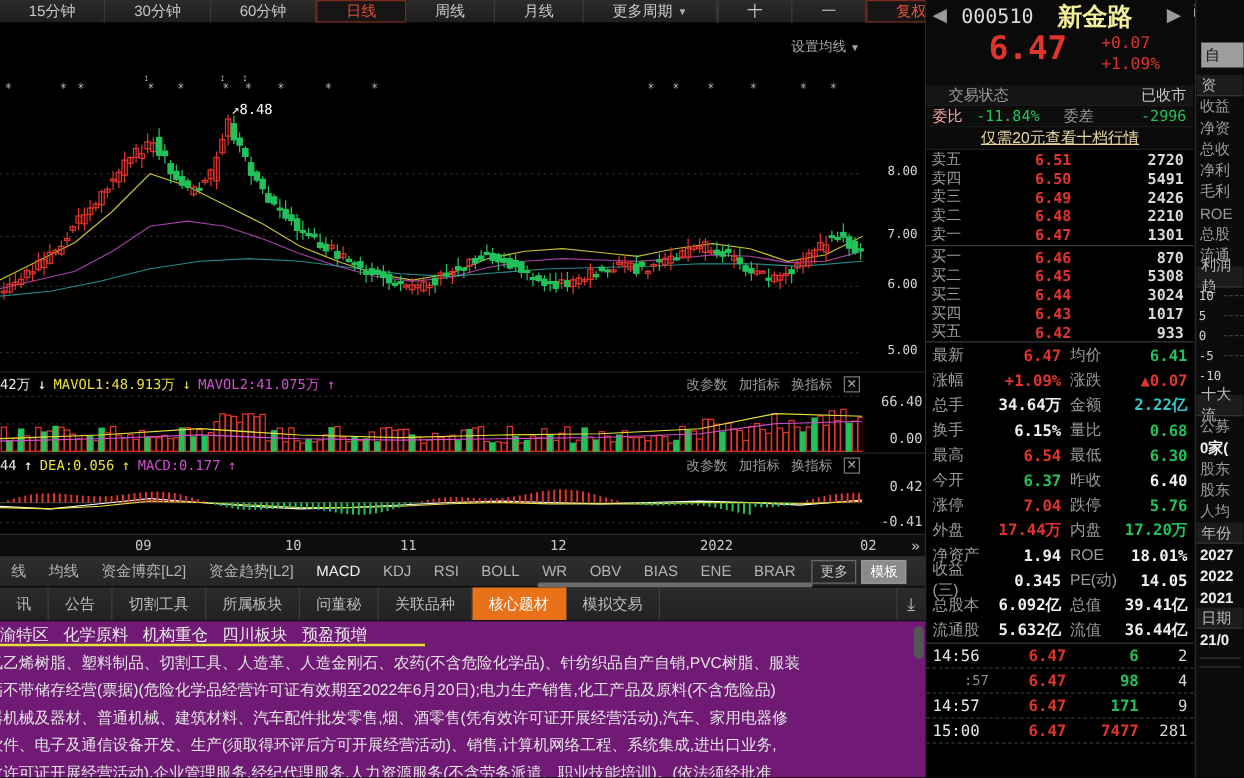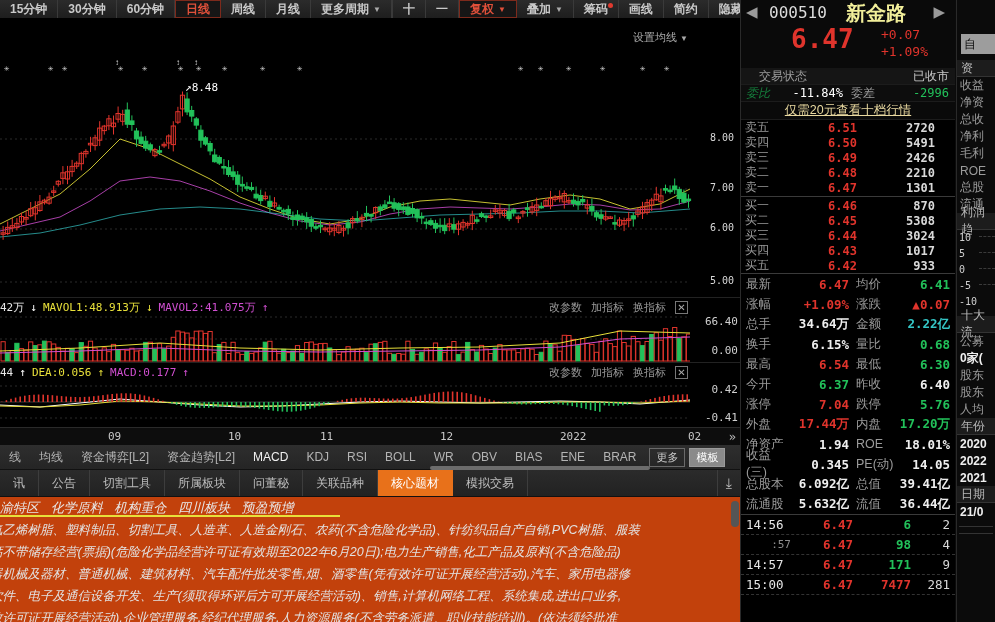--- a/index.html
+++ b/index.html
@@ -17,23 +17,23 @@
 
   
   .toolbar {
     position: absolute; left: 0; top: 0; width: 740px; height: 19px;
     background: linear-gradient(#2b2b2b, #1e1e1e);
     display: flex; align-items: stretch;
     border-bottom: 1px solid #000;
   }
   .tb-item {
     display: flex; align-items: center; justify-content: center;
-    padding: 0 10px; font-size: 12px; color: #c9c9c9;
+    padding: 0 23px; font-size: 12px; color: #c9c9c9;
     border-right: 1px solid #3a3a3a;
-    white-space: nowrap; position: relative; font-weight: bold;
+    white-space: nowrap; position: relative;
   }
   .tb-item.sel { color: #e0503a; border: 1px solid #7d2a1c; background: #161616; }
   .tb-gap { width: 52px; border-right: 1px solid #3a3a3a; }
   .caret { margin-left: 4px; font-size: 8px; color: #aaa; }
   .caret.red { color: #e0503a; }
   .dotred { width:5px;height:5px;border-radius:50%;background:#e03a2f; position:absolute; top:3px; right:5px;}
   .arrows { letter-spacing: -2px; font-size: 10px; margin-left: 3px;}
   .expand-ic { font-size: 12px; color: #bbb; }
 
   
@@ -85,21 +85,21 @@
     background: linear-gradient(#2b2b2b, #222);
     display: flex; align-items: stretch; font-size: 12px; color: #bdbdbd;
     border-bottom: 1px solid #111;
   }
   .infotabs .ft { display:flex; align-items:center; padding: 0 13px; border-right: 1px solid #3d3d3d; white-space: nowrap;}
   .infotabs .ft.act { background: #e8711a; color: #fff; border-right-color:#e8711a;}
   .infotabs .spacer { flex: 1; border-right: 1px solid #3d3d3d;}
   .infotabs .dl { display:flex;align-items:center; padding: 0 8px;}
 
   
-  .content { position: absolute; left: 0; top: 497px; width: 740px; height: 125px; background: #c2410c; overflow: hidden; font-style: italic; }
+  .content { position: absolute; left: 0; top: 497px; width: 740px; height: 125px; background: #701a75; overflow: hidden; }
   .tagline { position:absolute; left:0; top:2px; font-size: 13px; color: #e8e8e8; white-space: nowrap; }
   .tagline b { font-weight: normal; margin-right: 8px; }
   .underline { position:absolute; left: 0; top: 18px; width: 340px; height: 2px; background: #e8e03a; }
   .cursor-arrow { position: absolute; left: 196px; top: 500px; width: 0;height:0; z-index: 30;}
   .bodytext {
     position: absolute; left: 0; top: 22px; width: 742px;
     font-size: 12.5px; line-height: 22px; color: #e2e2e2;
     white-space: nowrap; text-indent: -10px;
     word-break: keep-all;
   }
@@ -113,33 +113,33 @@
   .rhead .code { position: absolute; left: 28px; top: 3px; font-size: 16px; color: #dcdcdc; font-family:"DejaVu Sans Mono", monospace;}
   .rhead .name { position: absolute; left: 105px; top: 0px; font-size: 20px; color: #f2ef9a; font-weight: bold; font-family: Liberation Serif, serif;}
   .rhead .price { position: absolute; left: 50px; top: 24px; font-size: 26px; color: #e0342c; font-weight: bold; font-family:"DejaVu Sans Mono", monospace;}
   .rhead .chg { position: absolute; left: 140px; top: 26px; font-size: 13px; color: #e0342c; line-height:17px; font-family:"DejaVu Sans Mono", monospace;}
 
   .rrow { display: flex; height: 17px; align-items: center; border-bottom: 1px solid #1c1c1c; font-size: 12px;}
   .tstatus { background: #151515; }
   .tstatus .l { padding-left: 5px; color: #9b9b9b; flex:1;margin-left:13px;}
   .tstatus .r { padding-right: 6px; color: #c8c8c8;}
   .wbi { background: #0d0d0d; font-family:"DejaVu Sans Mono", monospace;}
-  .wbi .k { color:#15803d; padding-left:5px; width:40px;font-style:italic;}
-  .wbi .v { color:#ffffff; width:62px; text-align:right;}
+  .wbi .k { color:#fca5a5; padding-left:5px; width:40px;}
+  .wbi .v { color:#22c55e; width:62px; }
   .wbi .k2 { color:#9b9b9b; padding-left:8px; width:38px;}
   .wbi .v2 { color:#22c15a; flex:1; text-align:right; padding-right:6px;}
 
   .promo { height: 18px; display:flex;align-items:center;justify-content:center; background:#0a0a0a;
            font-size: 12.5px; color:#e9d9a0; text-decoration: underline; border-bottom:1px solid #1c1c1c;}
 
   .book { background:#000; }
   .brow { display:flex; height: 15px; align-items:center; font-size: 12px; font-family:"DejaVu Sans Mono", monospace;}
   .brow .lbl { width: 42px; padding-left: 4px; color:#9b9b9b; font-family:"Liberation Sans", sans-serif; font-size:12px;}
   .brow .px { width: 74px; text-align:right; color:#e0342c; font-weight:bold;}
-  .brow .vol { flex:1; text-align:right; padding-right: 20px; color:#d9d9d9; font-weight:bold;}
+  .brow .vol { flex:1; text-align:right; padding-right: 8px; color:#d9d9d9; font-weight:bold;}
   .bdiv { height:1px; background:#3a3a3a; margin: 1px 0;}
 
   .stats { border-top:1px solid #3a3a3a; }
   .srow { display:flex; height: 20px; align-items:center; font-size: 12.5px; font-family:"DejaVu Sans Mono", monospace;}
   .srow .k { width:48px; padding-left:5px; color:#9b9b9b; font-family:"Liberation Sans", sans-serif;}
   .srow .v { width:60px; text-align:right; font-weight:bold;}
   .srow .k2 { width:46px; padding-left:7px; color:#9b9b9b; font-family:"Liberation Sans", sans-serif;}
   .srow .v2 { flex:1; text-align:right; padding-right:5px; font-weight:bold;}
   .red { color:#e0342c; } .green { color:#22c15a; } .white { color:#efefef; } .cyan { color:#35c6c6; }
 
@@ -1218,21 +1218,21 @@
         <div class="gl" style="top:38px"></div>
           <div class="gl" style="top:54px"></div>
       </div>
       <div class="hdr">十大流</div>
       <div class="li g">公募</div>
       <div class="li b">0家(</div>
       <div class="li g">股东</div>
       <div class="li g">股东</div>
       <div class="li g">人均</div>
       <div class="hdr">年份</div>
-      <div class="li b">2020</div>
+      <div class="li b">2027</div>
       <div class="li b">2022</div>
       <div class="li b">2021</div>
       <div class="hdr">日期</div>
       <div class="li b">21/0</div>
       <div class="rule"></div>
       <div class="rule"></div>
     </div>
   </div>
 
 </div>

